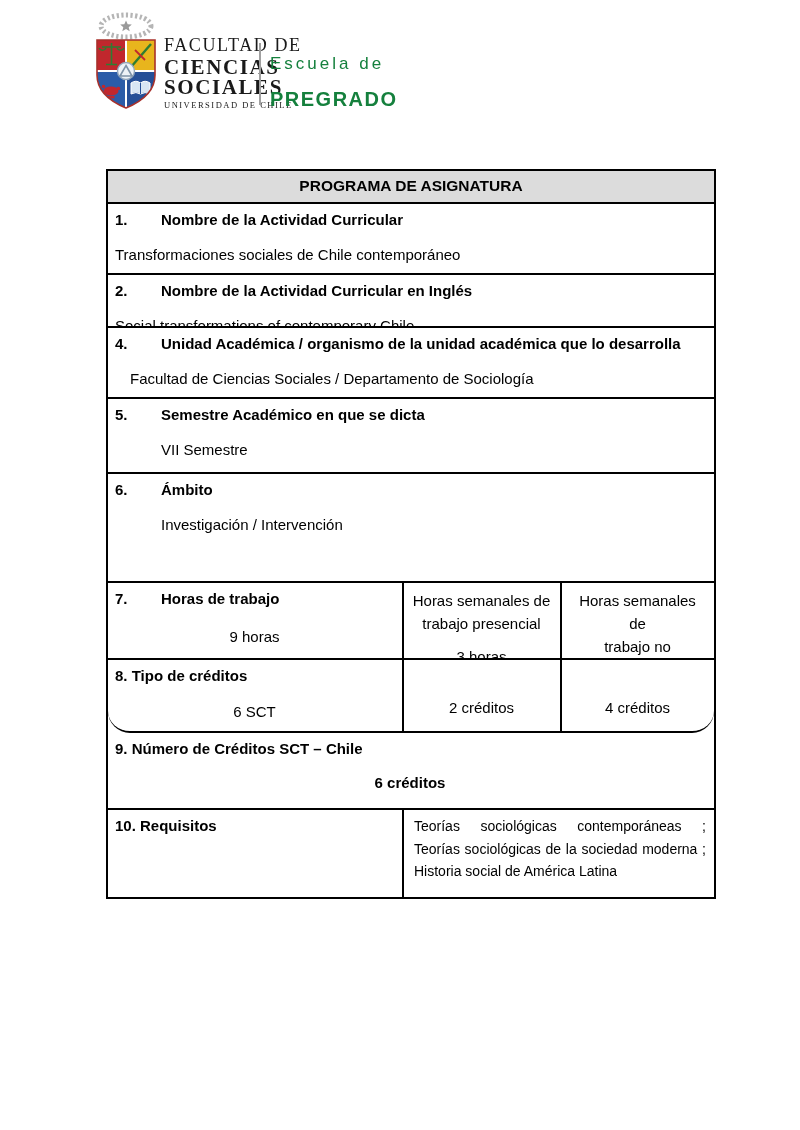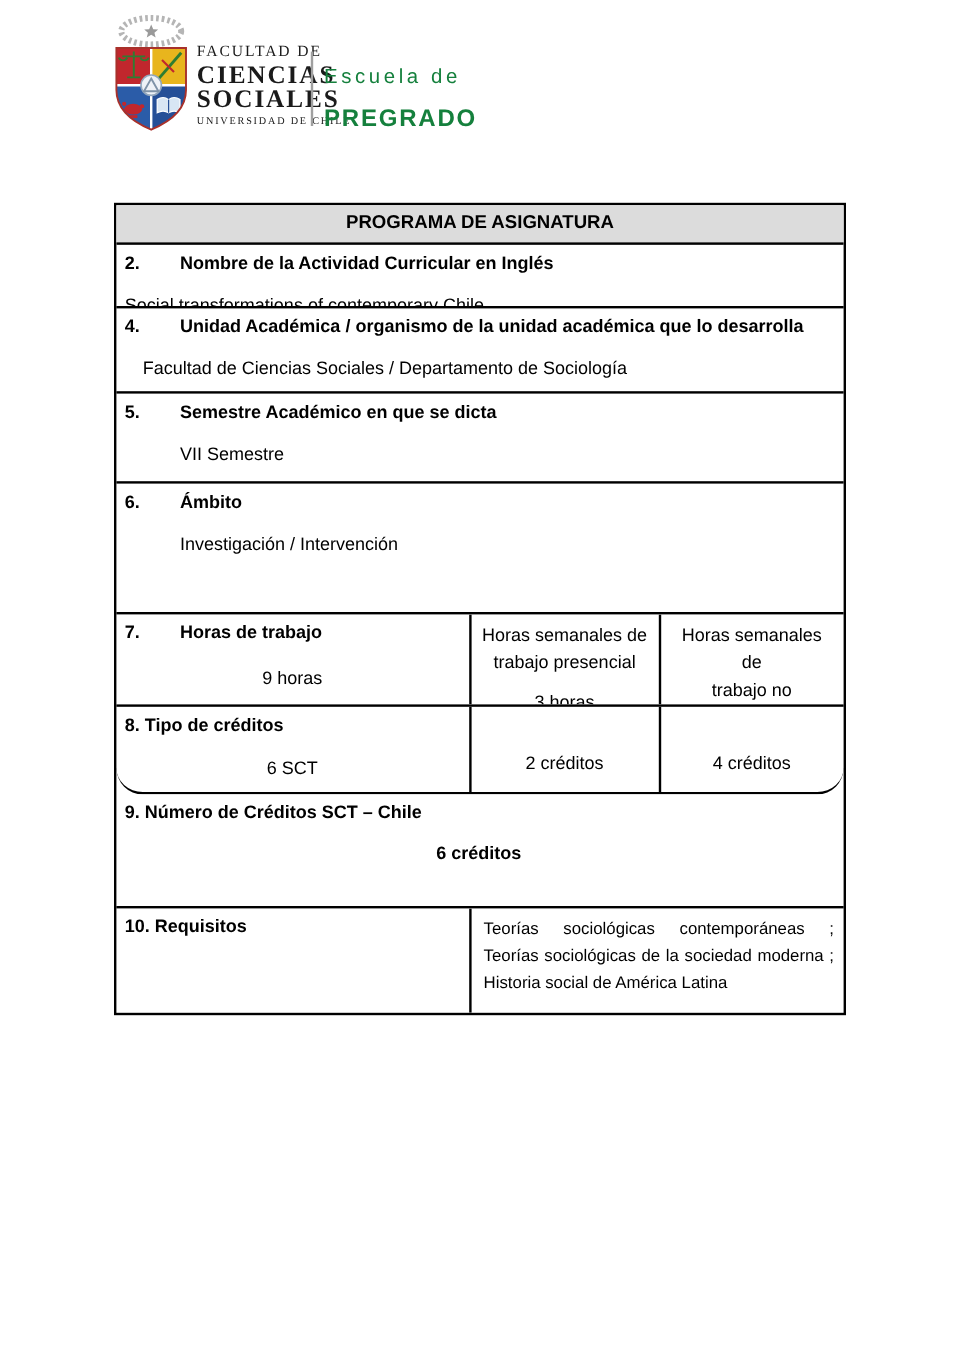--- a/index.html
+++ b/index.html
@@ -6,44 +6,44 @@
   body {
     width:800px; height:1130px; background:#ffffff; position:relative;
     font-family:"Liberation Sans", sans-serif; color:#000;
     -webkit-font-smoothing:antialiased;
   }
 
   
   .logo { position:absolute; left:92px; top:12px; width:340px; height:108px; }
   .shield-svg { position:absolute; left:0; top:0; width:68px; height:102px; }
   .faculty { position:absolute; left:72px; top:23px; font-family:"Liberation Serif", serif; color:#1a1a1a; }
-  .faculty-top { font-size:13px; letter-spacing:1.6px; font-weight:400; margin-bottom:1px; }
+  .faculty-top { font-size:18px; letter-spacing:1.6px; font-weight:400; margin-bottom:1px; }
   .faculty-mid, .faculty-bot { font-size:21px; font-weight:bold; letter-spacing:1.6px; line-height:20px; }
   .faculty-univ { font-size:8.5px; letter-spacing:1.5px; margin-top:3px; }
   .logo-divider { position:absolute; left:167px; top:31px; width:2px; height:62px; background:#a0a0a0; }
   .pregrado { position:absolute; left:178px; top:42px; color:#15803d; }
   .pregrado-top { font-size:17px; letter-spacing:3px; }
   .pregrado-bot { font-size:20px; font-weight:bold; letter-spacing:1.5px; margin-top:14px; }
 
   
   .doc-table {
-    position:absolute; left:95px; top:169px; width:610px;
+    position:absolute; left:106px; top:169px; width:610px;
     border:2px solid #000; box-sizing:border-box; background:#fff;
     font-size:15px; line-height:20px;
   }
   .doc-table * { box-sizing:border-box; }
   .t-header {
     height:33px; background:#dcdcdc; border-bottom:2px solid #000;
     text-align:center; font-weight:bold; font-size:15.5px; padding-top:5px;
   }
   .t-row { border-bottom:2px solid #000; padding:6px 9px 0 7px; overflow:hidden; }
   .t-row.last { border-bottom:none; }
   .h-r1{height:71px}.h-r2{height:53px}.h-r3{height:72px}.h-r4{height:71px}
   .h-r5{height:75px}.h-r6{height:109px}.h-r7{height:77px}.h-r8{height:73px}
-  .h-r9{height:95px}.h-r10{height:87px}
+  .h-r9{height:77px}.h-r10{height:87px}
   .num { display:inline-block; width:46px; font-weight:bold; }
   .label { font-weight:bold; }
   .value { margin-top:15px; }
   .ind-b { margin-left:15px; }
   .ind-c { margin-left:46px; }
 
   .t-cols { display:flex; padding:0; }
   .cell { padding:6px 8px 0 7px; overflow:hidden; }
   .c1 { width:294px; }
   .c2 { width:158px; border-left:2px solid #000; text-align:center; }
@@ -127,20 +127,26 @@
   <div class="pregrado">
     <div class="pregrado-top">Escuela de</div>
     <div class="pregrado-bot">PREGRADO</div>
   </div>
 </div>
 
 <div class="doc-table">
 
   <div class="t-header">PROGRAMA DE ASIGNATURA</div>
 
+  <div class="t-row h-r1">
+    <div class="line">
+      <span class="num">1.</span><span class="label">Nombre de la Actividad Curricular</span>
+    </div>
+    <div class="value">Transformaciones sociales de Chile contemporáneo</div>
+  </div>
 
   <div class="t-row h-r2">
     <div class="line">
       <span class="num">2.</span><span class="label">Nombre de la Actividad Curricular en Inglés</span>
     </div>
     <div class="value">Social transformations of contemporary Chile</div>
   </div>
 
 
   <div class="t-row h-r4">

